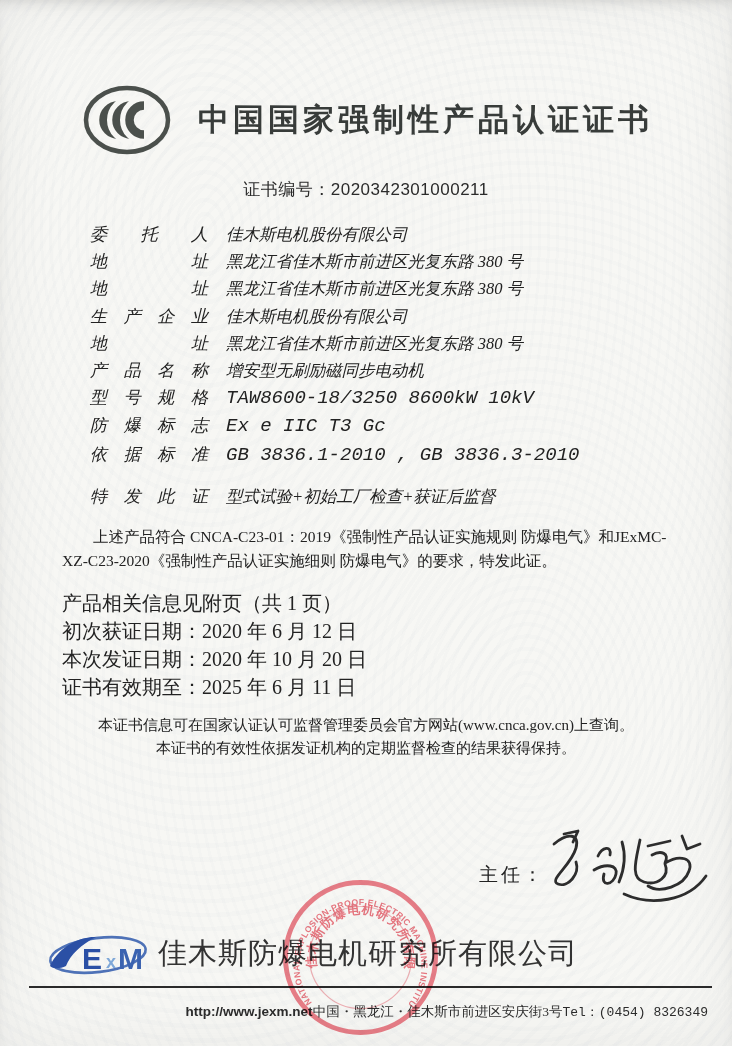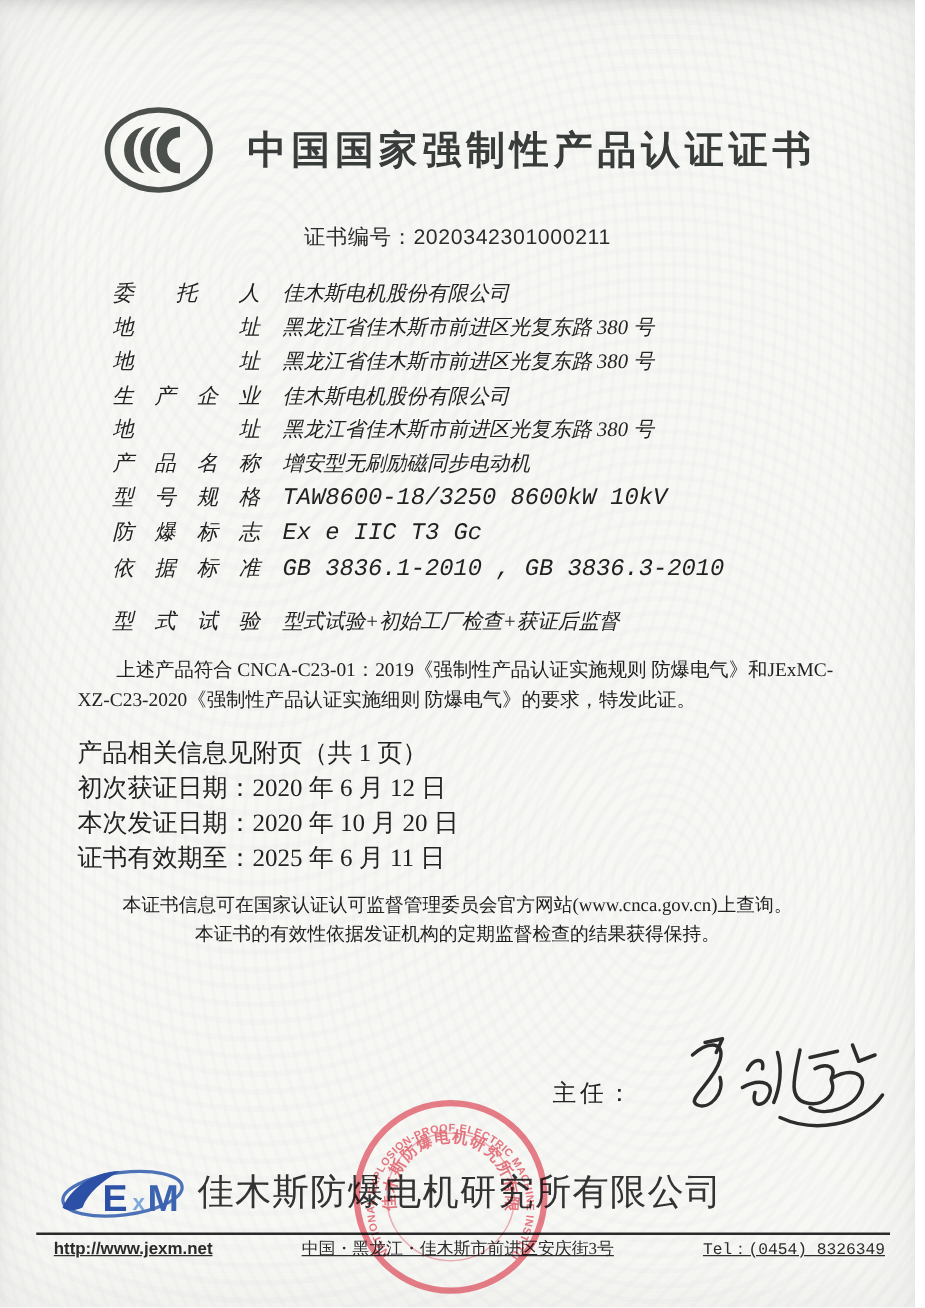--- a/index.html
+++ b/index.html
@@ -26,32 +26,32 @@
   .fvalue.latin{font-family:"Liberation Mono","DejaVu Sans Mono",monospace;font-size:19px;letter-spacing:0;text-align:right;}
   .frow.gap{margin-top:14px;}
   
   .statement{margin:15px 60px 0 62px;font-size:15.5px;line-height:24px;text-indent:2em;color:#222;}
   
   .info{margin:16px 0 0 62px;font-size:20px;line-height:28px;color:#222;}
   
   .notes{margin-top:13px;text-align:center;font-size:15px;line-height:23px;color:#222;}
   
   .sig{position:absolute;top:828px;left:0;width:740px;height:100px;}
-  .sig-label{position:absolute;left:442px;top:34px;font-size:19px;letter-spacing:3px;color:#222;}
+  .sig-label{position:absolute;left:479px;top:34px;font-size:19px;letter-spacing:3px;color:#222;}
   .sig-svg{position:absolute;left:524px;top:-6px;width:196px;height:104px;}
   
   .brand{position:absolute;top:924px;left:38px;display:flex;align-items:center;}
   .jexm-logo{width:114px;height:60px;flex:0 0 auto;}
   .issuer-name{margin-left:6px;font-family:"Liberation Sans",sans-serif;font-weight:500;
                font-size:29px;letter-spacing:1px;color:#333;white-space:nowrap;}
   
   .footer{position:absolute;top:986px;left:29px;width:683px;}
   .footer-rule{border-top:2px solid #2a2a2a;width:100%;height:0;}
-  .footer-row{display:flex;justify-content:space-between;align-items:baseline;
-              margin-top:2px;padding:0 4px 0 14px;text-decoration:underline;}
+  .footer-row{display:flex;justify-content:flex-end;align-items:baseline;
+              margin-top:15px;padding:0 4px 0 14px;}
   .footer-url{font-family:"Liberation Sans",sans-serif;font-weight:600;font-size:13.5px;color:#2b2b2b;}
   .footer-addr{font-size:13.5px;color:#2b2b2b;}
   .footer-tel{font-family:"Liberation Mono","DejaVu Sans Mono",monospace;font-size:13px;color:#2b2b2b;}
   
   .stamp{position:absolute;left:281px;top:878px;width:159px;height:159px;
          mix-blend-mode:multiply;opacity:0.85;pointer-events:none;}
 </style>
 </head>
 <body>
 
@@ -96,21 +96,21 @@
     <div class="frow">
       <span class="flabel">型号规格</span><span class="fvalue latin">TAW8600-18/3250  8600kW  10kV</span>
     </div>
     <div class="frow">
       <span class="flabel">防爆标志</span><span class="fvalue latin">Ex e IIC T3 Gc</span>
     </div>
     <div class="frow">
       <span class="flabel">依据标准</span><span class="fvalue latin">GB 3836.1-2010 , GB 3836.3-2010</span>
     </div>
     <div class="frow gap">
-      <span class="flabel">型式试验</span><span class="fvalue">型式试验+初始工厂检查+获证后监督</span>
+      <span class="flabel">特发此证</span><span class="fvalue">型式试验+初始工厂检查+获证后监督</span>
     </div>
   </div>
 
   <div class="statement">上述产品符合 CNCA-C23-01：2019《强制性产品认证实施规则 防爆电气》和JExMC-XZ-C23-2020《强制性产品认证实施细则 防爆电气》的要求，特发此证。</div>
 
   <div class="info">
     <div>产品相关信息见附页（共 1 页）</div>
     <div>初次获证日期：2020 年 6 月 12 日</div>
     <div>本次发证日期：2020 年 10 月 20 日</div>
     <div>证书有效期至：2025 年 6 月 11 日</div>

